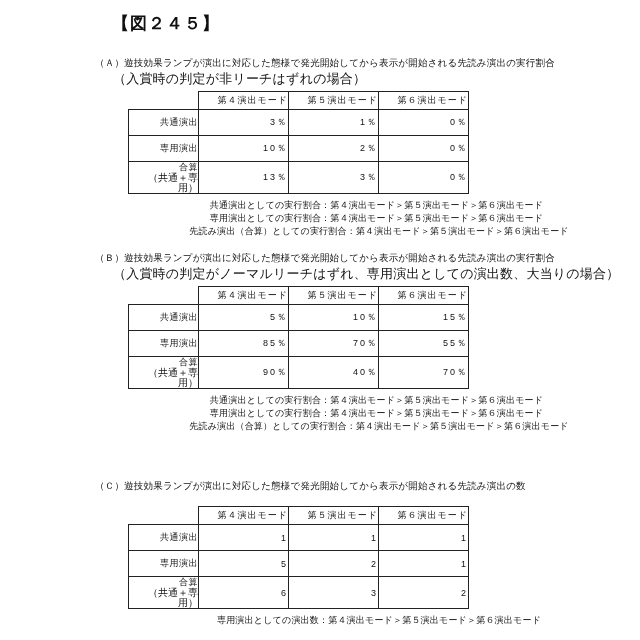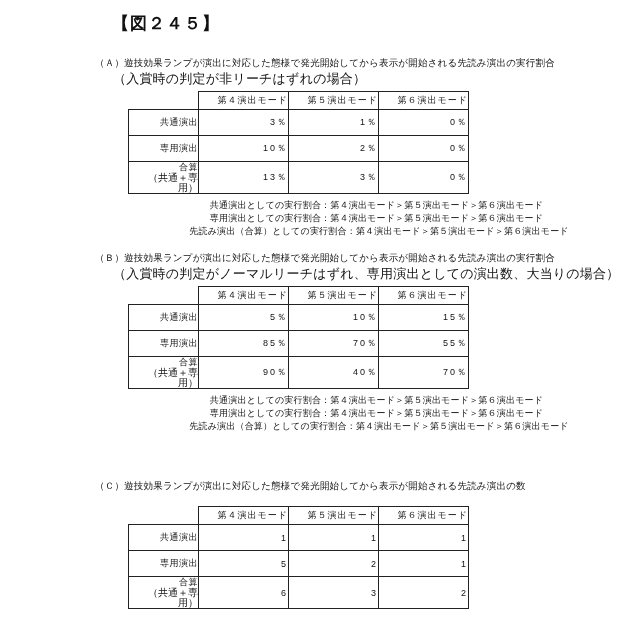--- a/index.html
+++ b/index.html
@@ -172,14 +172,15 @@
         <span class="main">合算</span>
         <span class="sub">（共通＋専用）</span>
       </th>
       <td class="val">6</td>
       <td class="val">3</td>
       <td class="val">2</td>
     </tr>
   </tbody>
     </table>
   <div class="notes">
+    <div class="note-line">専用演出としての演出数：第４演出モード＞第５演出モード＞第６演出モード</div>
   </div>
 </div>
 
 </body></html>

